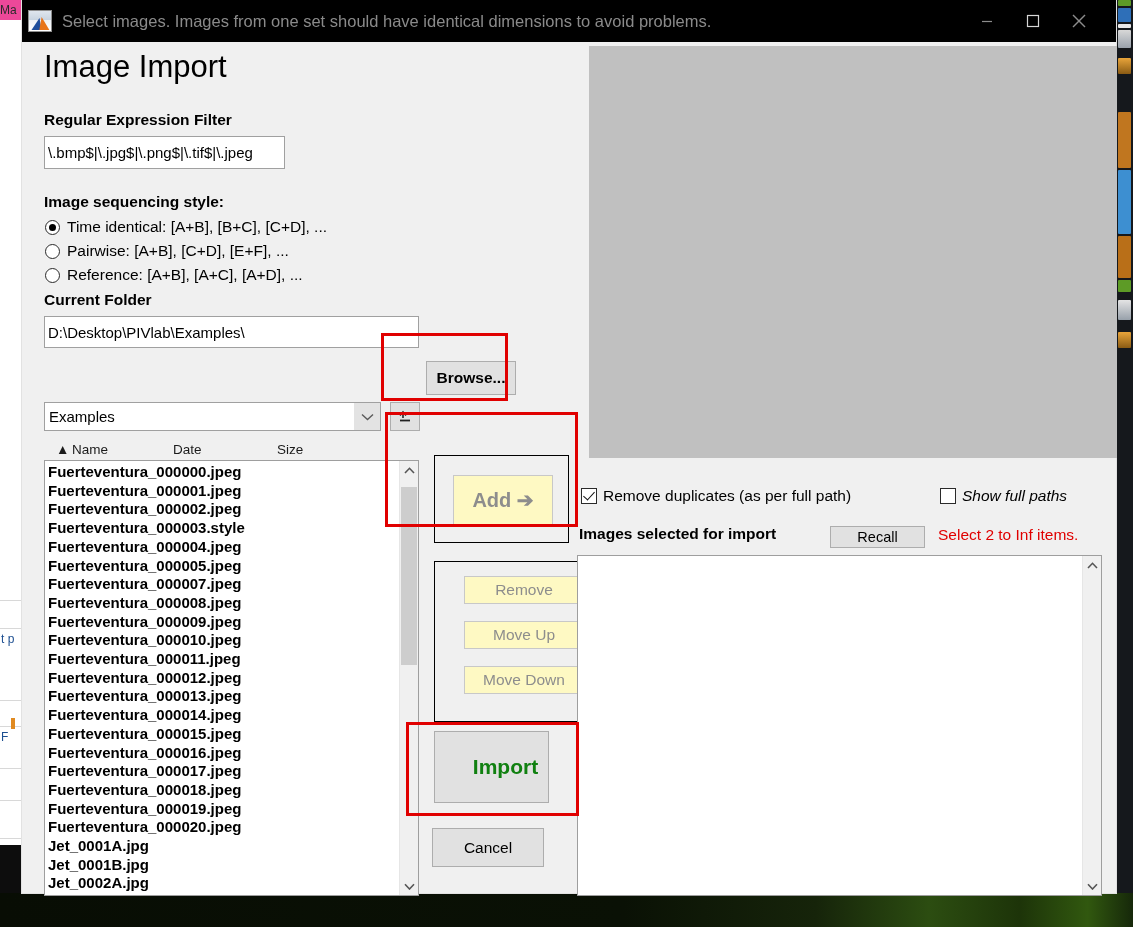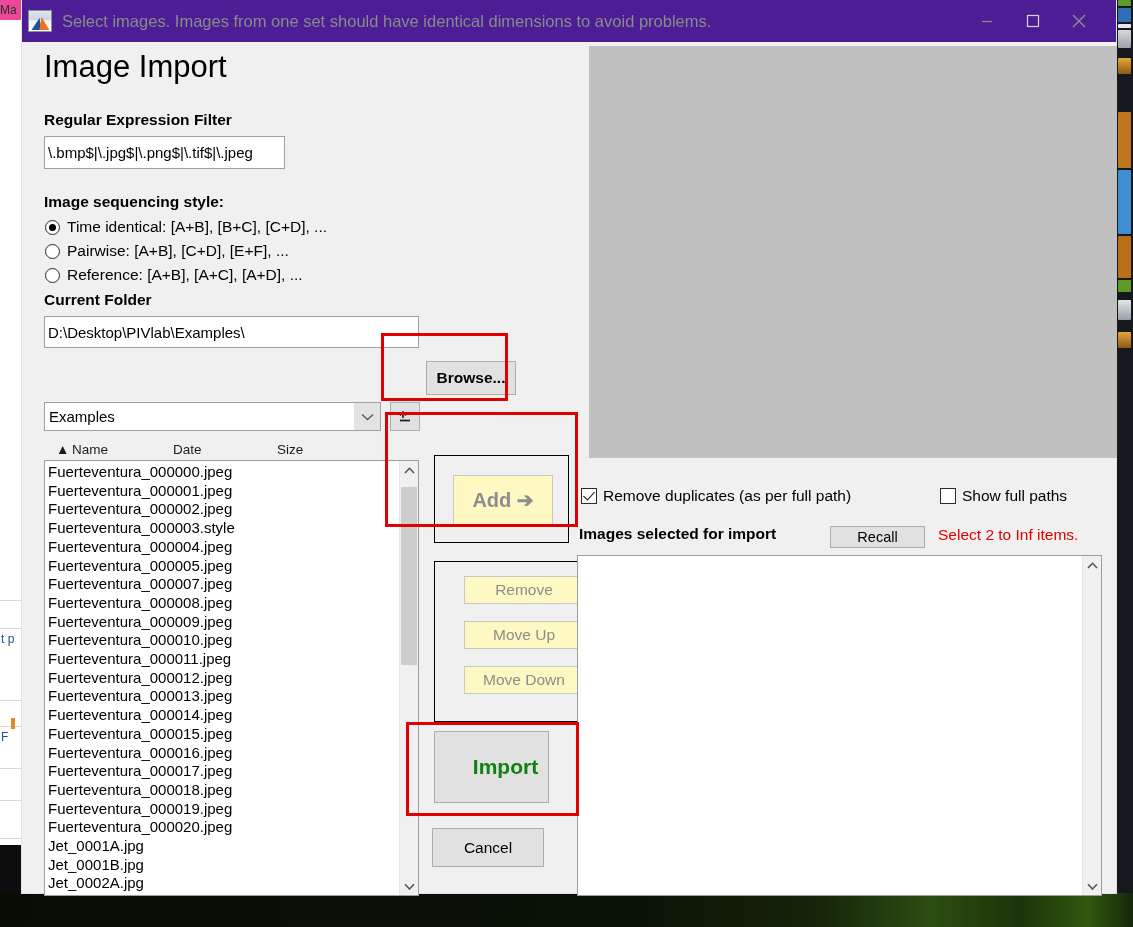--- a/index.html
+++ b/index.html
@@ -83,21 +83,21 @@
     left: 22px; top: 0;
     width: 1094px;
     height: 893px;
     background: #ffffff;
     box-shadow: 0 0 0 1px #e2e2e2;
   }
   #titlebar {
     position: absolute;
     left: 0; top: 0; right: 0;
     height: 42px;
-    background: #4c1d95;
+    background: #000000;
     display: flex;
     align-items: center;
   }
   #title-icon {
     width: 22px; height: 20px;
     margin-left: 6px;
     border: 1px solid #8f8f8f;
     background: linear-gradient(to bottom, #dfe6ee 0%, #c9d4e0 45%, #eef2f6 46%, #ffffff 100%);
     position: relative;
     overflow: hidden;
@@ -276,20 +276,21 @@
     background: #fff;
     border: 1px solid #9e9e9e;
     box-sizing: border-box;
     overflow: hidden;
   }
   .listbox .items {
     position: absolute;
     left: 0; top: 0;
     right: 18px;
     padding: 2px 0 0 3px;
+    font-weight: bold;
   }
   .listbox .it {
     font-size: 15px;
     line-height: 18.7px;
     color: #000;
     white-space: nowrap;
     font-family: "Liberation Sans", sans-serif;
   }
   .vscroll {
     position: absolute;
@@ -536,21 +537,21 @@
 
     <div class="btn green" style="left: 412px; top: 689px; width: 115px; height: 72px; color: rgb(16, 128, 16); padding-left: 28px;">Import</div>
     <div class="btn" style="left:410px; top:786px; width:112px; height:39px;">Cancel</div>
 
     <div id="preview"></div>
 
     <div class="cbrow" style="left:559px; top:445px;text-align:center;">
       <span class="cbbox on"></span>
       <span class="cl">Remove duplicates (as per full path)</span>
     </div>
-    <div class="cbrow" style="left:918px; top:445px;">
+    <div class="cbrow" style="left:918px; top:445px;font-style:italic;">
       <span class="cbbox"></span>
       <span class="cl">Show full paths</span>
     </div>
 
     <div class="lbl-bold" style="left:557px; top:483px;">Images selected for import</div>
     <div class="btn" style="left:808px; top:484px; width:95px; height:22px; font-size:14.5px;">Recall</div>
     <div class="warn" style="left: 916px; top: 484px; color: rgb(224, 0, 0);">Select 2 to Inf items.</div>
 
     <div class="listbox" style="left:555px; top:513px; width:525px; height:341px;">
       <div class="items" id="selected-items"></div>

